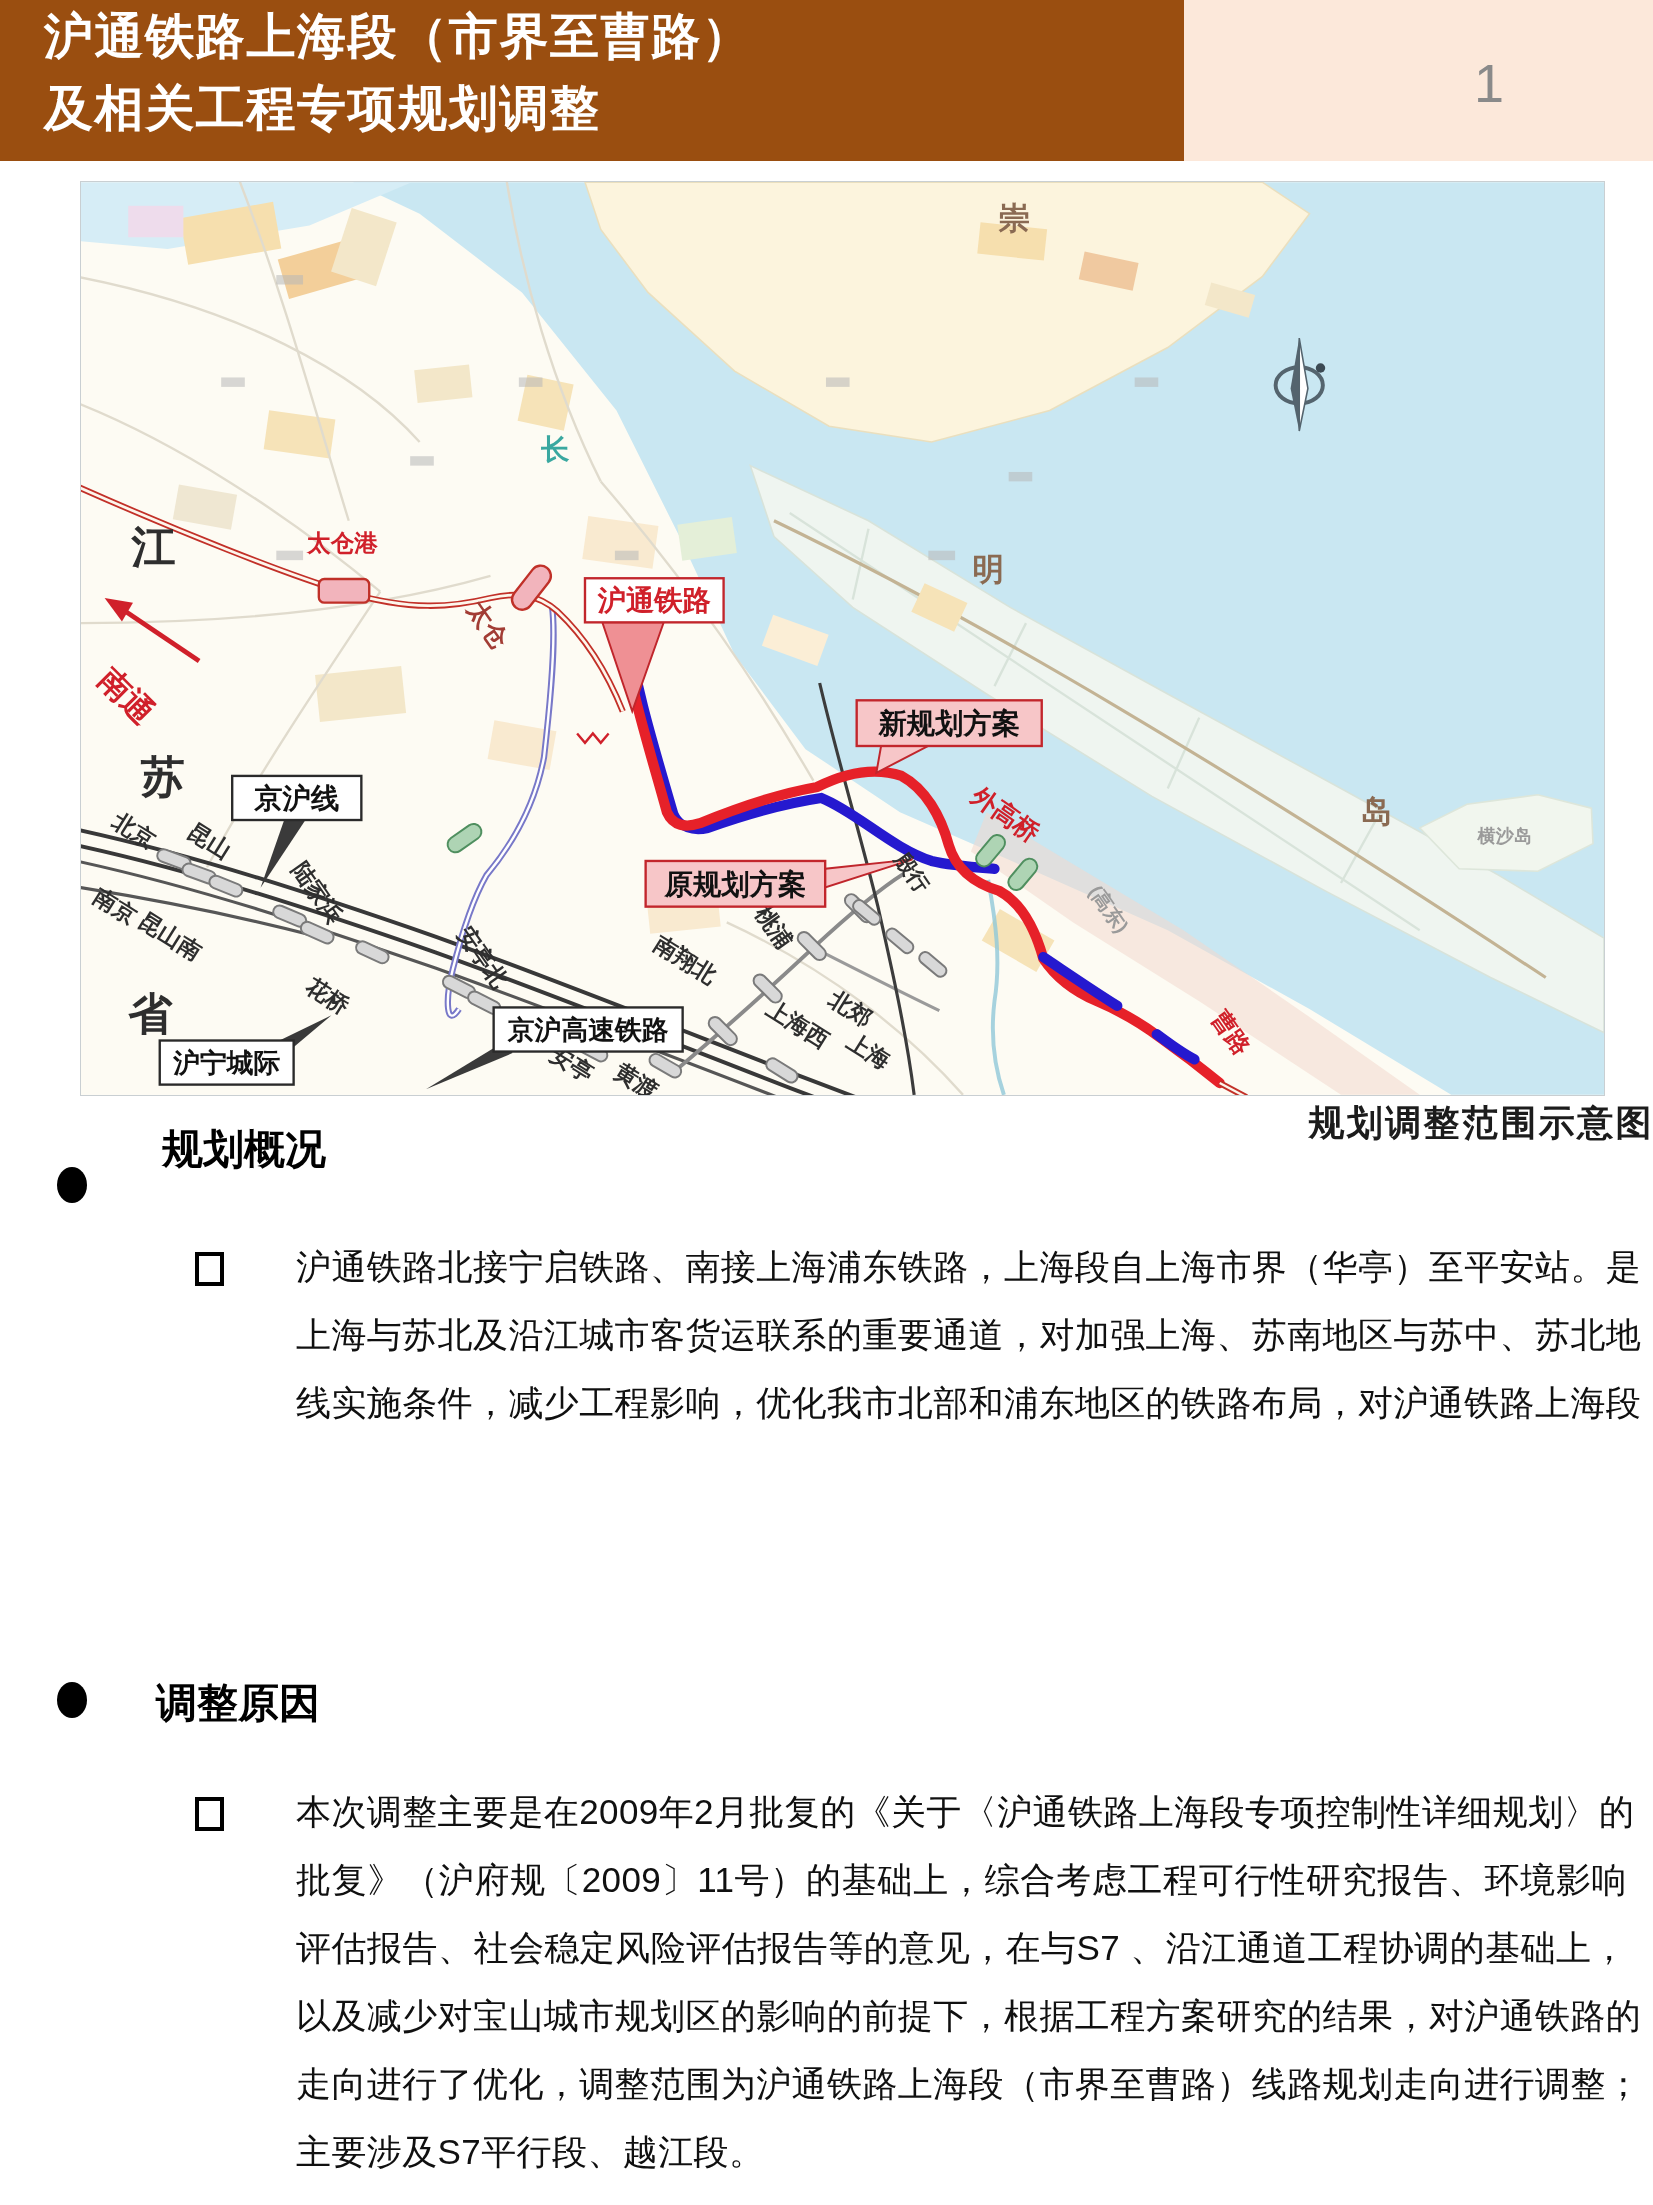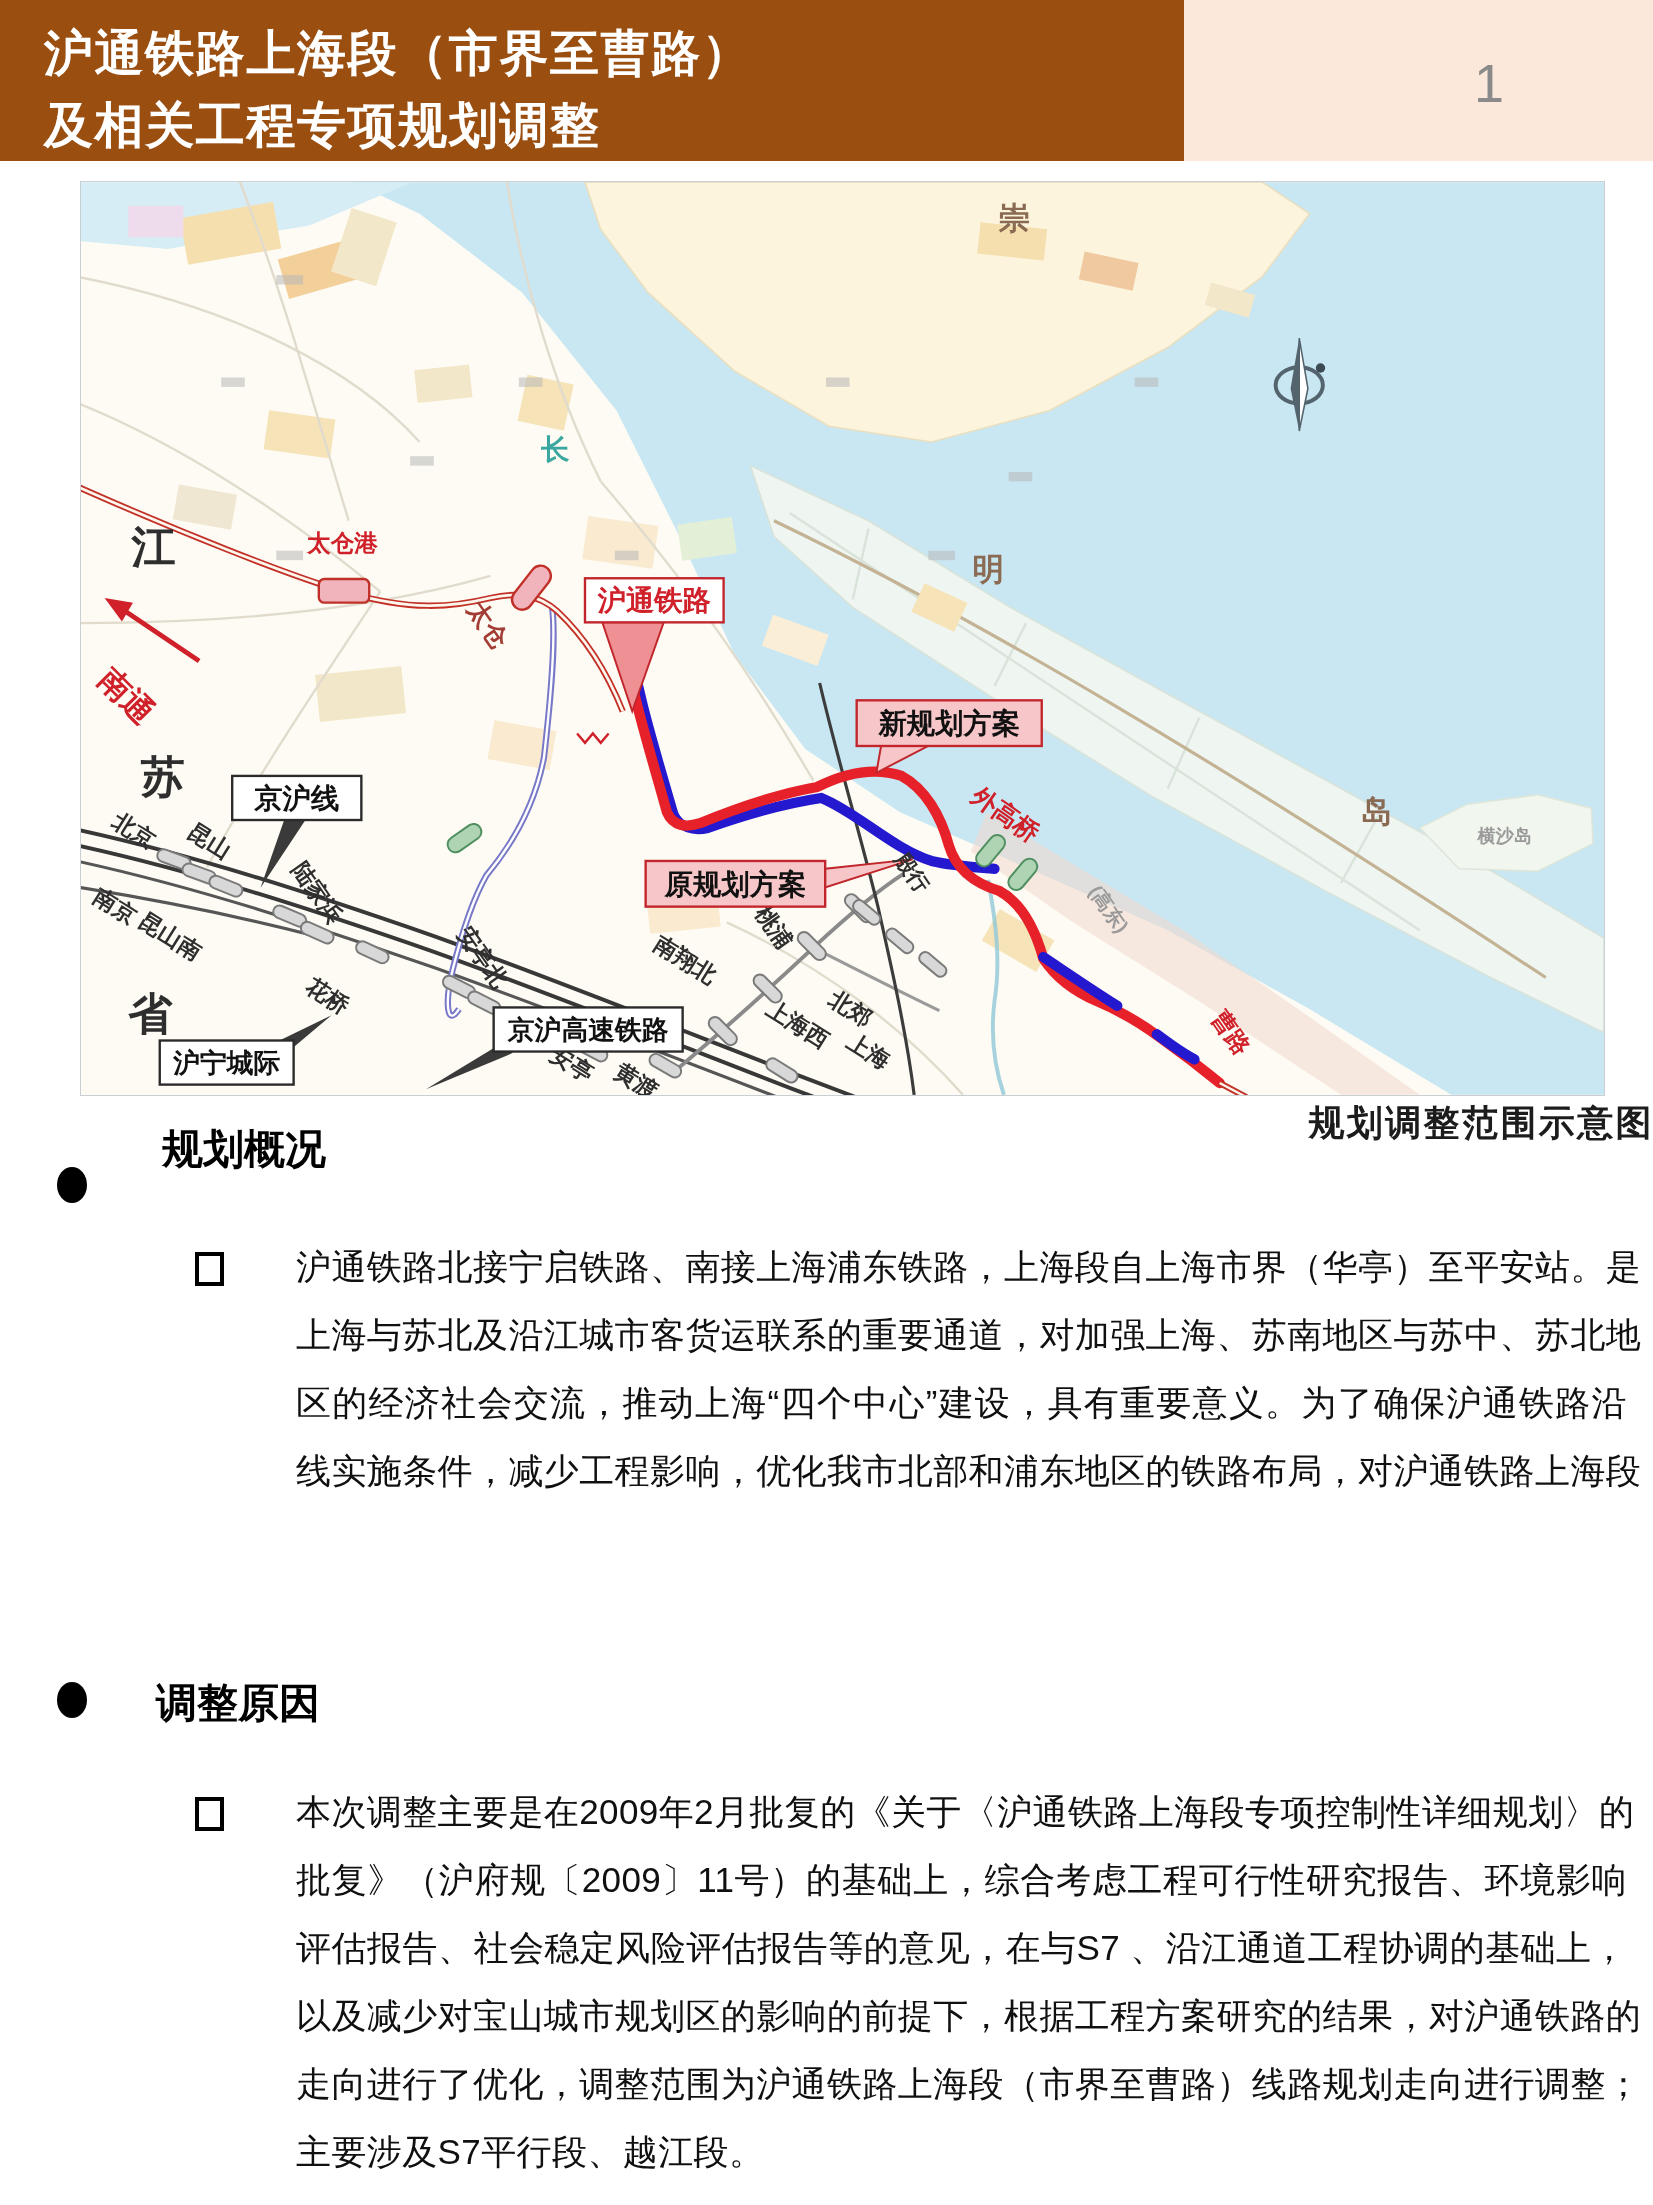--- a/index.html
+++ b/index.html
@@ -1,21 +1,21 @@
 <!DOCTYPE html>
 <html style="font-size:12.6px"><head>
 <meta charset="utf-8">
 <style>
   html,body{margin:0;padding:0;background:#e8e8e8;}
   .page{position:relative;width:1654px;height:2205px;background:#ffffff;overflow:hidden;
         font-family:"Liberation Sans", sans-serif;}
   
   .hdr-panel{position:absolute;left:0;top:0;width:1654px;height:161px;background:#fce8da;}
   .hdr-bar{position:absolute;left:0;top:0;width:1184px;height:161px;background:#9a4e10;}
-  .hdr-title{position:absolute;left:44px;top:17px;width:1126px;color:#ffffff;
+  .hdr-title{position:absolute;left:44px;top:0;width:1126px;color:#ffffff;
              font-size:49px;font-weight:bold;line-height:72px;letter-spacing:1.6px;}
   .page-num{position:absolute;left:1474px;top:52px;font-size:54px;color:#8a8a8a;}
   
   .map-wrap{position:absolute;left:81px;top:182px;width:1523px;height:913px;outline:0.8px solid #c9cfd2;}
   .map-wrap svg{display:block;width:1523px;height:913px;}
   .caption{position:absolute;left:0;top:1099px;width:1654px;text-align:right;
            font-size:36px;font-weight:bold;color:#1c1c1c;letter-spacing:2.4px;}
   
   .sec-h{position:absolute;left:156px;width:1260px;font-size:41px;font-weight:bold;color:#000;}
   .sec-h.h1{top:1122px;margin-left:6px;} .sec-h.h2{top:1676px;}
@@ -252,21 +252,20 @@
   </div>
 
   <div class="caption">规划调整范围示意图</div>
 
   <div class="dot d1"></div>
   <div class="sec-h h1">规划概况</div>
   <div class="sq s1"></div>
   <div class="para p1">
       <div class="bl">沪通铁路北接宁启铁路、南接上海浦东铁路，上海段自上海市界（华亭）至平安站。是</div>
       <div class="bl">上海与苏北及沿江城市客货运联系的重要通道，对加强上海、苏南地区与苏中、苏北地</div>
-      <div class="bl">区的经济社会交流，推动上海“四个中心”建设，具有重要意义。为了确保沪通铁路沿</div>
       <div class="bl">线实施条件，减少工程影响，优化我市北部和浦东地区的铁路布局，对沪通铁路上海段</div>
     </div>
 
   <div class="dot d2"></div>
   <div class="sec-h h2">调整原因</div>
   <div class="sq s2"></div>
   <div class="para p2">
       <div class="bl">本次调整主要是在2009年2月批复的《关于〈沪通铁路上海段专项控制性详细规划〉的</div>
       <div class="bl">批复》（沪府规〔2009〕11号）的基础上，综合考虑工程可行性研究报告、环境影响</div>
       <div class="bl">评估报告、社会稳定风险评估报告等的意见，在与S7 、沿江通道工程协调的基础上，</div>

